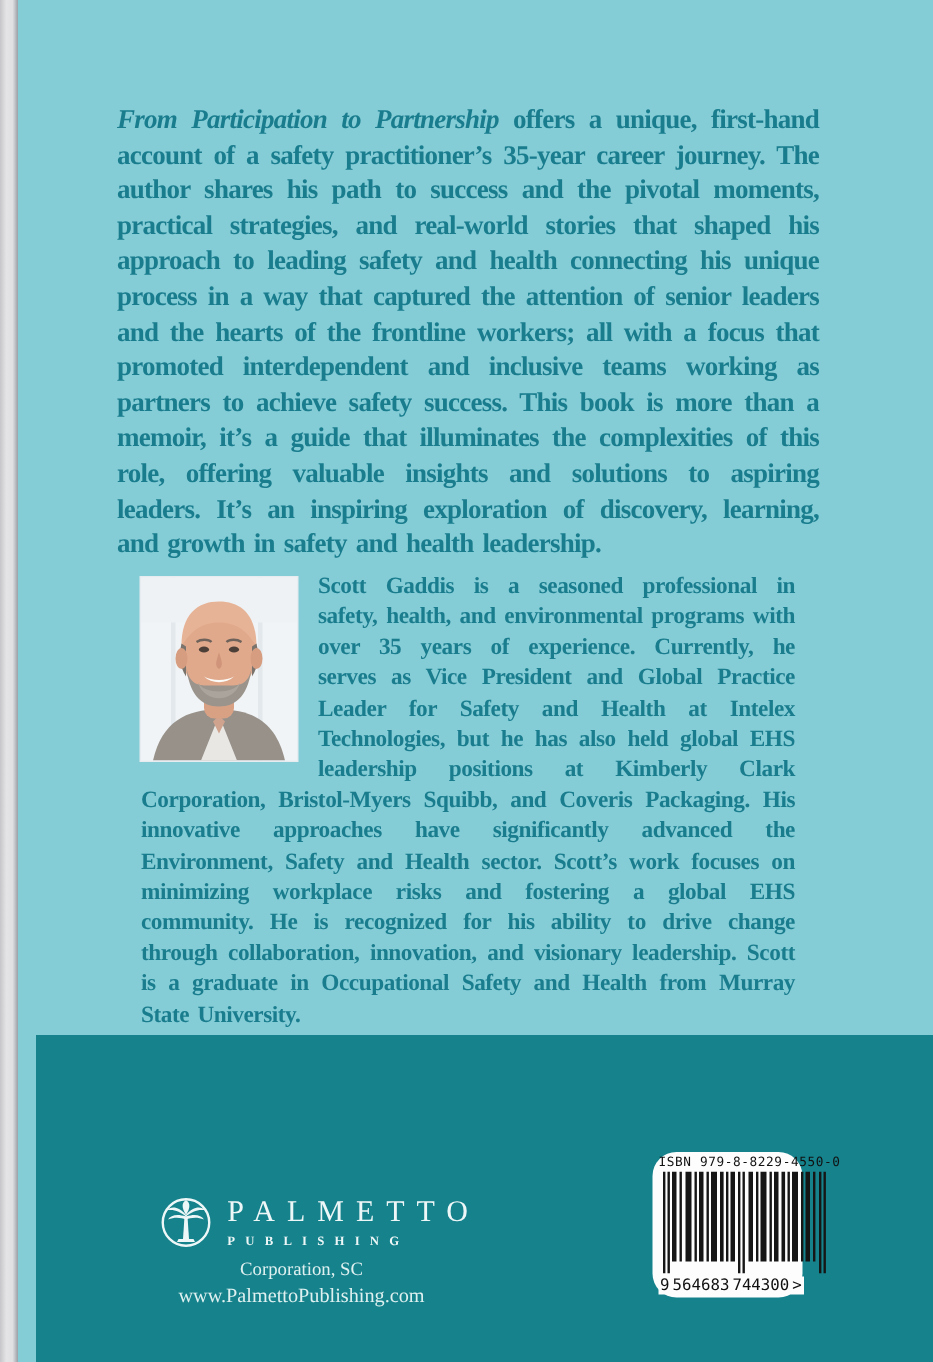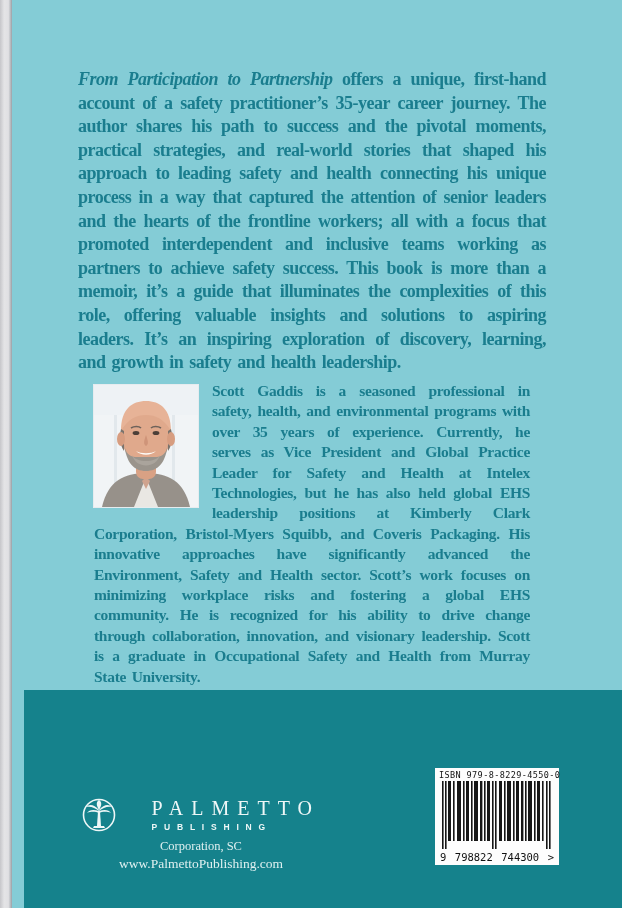--- a/index.html
+++ b/index.html
@@ -44,37 +44,37 @@
   }
   
   .band{
     position:absolute;left:12px;right:0;top:690px;height:218px;
     background:#15828c;
   }
   .publisher{
     position:absolute;left:58px;top:108px;width:238px;
     color:#e9f5f5;text-align:center;
   }
-  .logo-row{display:flex;align-items:center;justify-content:space-between;gap:11px;}
+  .logo-row{display:flex;align-items:center;justify-content:flex-end;gap:11px;}
   .logo-mark{width:34px;height:34px;flex:0 0 auto;}
   .logo-text{text-align:left;}
   .logo-name{
     font-family:"Liberation Serif",serif;font-size:20px;
     letter-spacing:8px;color:#eef7f7;line-height:20px;
   }
   .logo-sub{
-    font-family:Liberation Sans, sans-serif;font-weight:bold;font-size:8.5px;
+    font-family:Liberation Serif, serif;font-weight:bold;font-size:8.5px;
     letter-spacing:6.8px;color:#eef7f7;margin-top:4px;
   }
   .pub-city{font-size:12.5px;margin-top:7px;color:#dff0f0;}
   .pub-site{font-size:13.5px;margin-top:2px;color:#dff0f0;}
   
   .barcode{
-    position:absolute;left:411px;top:78px;width:124px;height:97px;
-    background:#fdfdfd;box-sizing:border-box;padding:2px 4px 0 4px;
+    position:absolute;left:411px;top:78px;width:100px;height:97px;
+    background:#fdfdfd;box-sizing:border-box;padding:2px 4px 0 4px;border-radius:16px;
   }
   .isbn-line{
     font-family:"DejaVu Sans Mono",monospace;
     font-size:8.5px;letter-spacing:0.4px;color:#111;
     text-align:center;white-space:nowrap;
   }
   .bars{display:block;margin-top:1px;}
   .digits-row{
     position:absolute;left:2px;right:2px;bottom:2px;height:13px;
     display:flex;justify-content:space-between;align-items:flex-end;
@@ -187,21 +187,21 @@
             <rect x="89" y="0" width="4" height="60"></rect>
             <rect x="95" y="0" width="1.6" height="60"></rect>
             <rect x="98" y="0" width="3" height="60"></rect>
             <rect x="103" y="0" width="1.6" height="60"></rect>
             <rect x="107" y="0" width="1.6" height="68"></rect>
             <rect x="110" y="0" width="1.6" height="68"></rect>
           </g>
         </svg>
         <div class="digits-row">
           <span>9</span>
-          <span>798822</span>
+          <span>564683</span>
           <span>744300</span>
           <span>&gt;</span>
         </div>
       </div>
 
     </div>
   </div>
 </div>
 
 </body></html>

